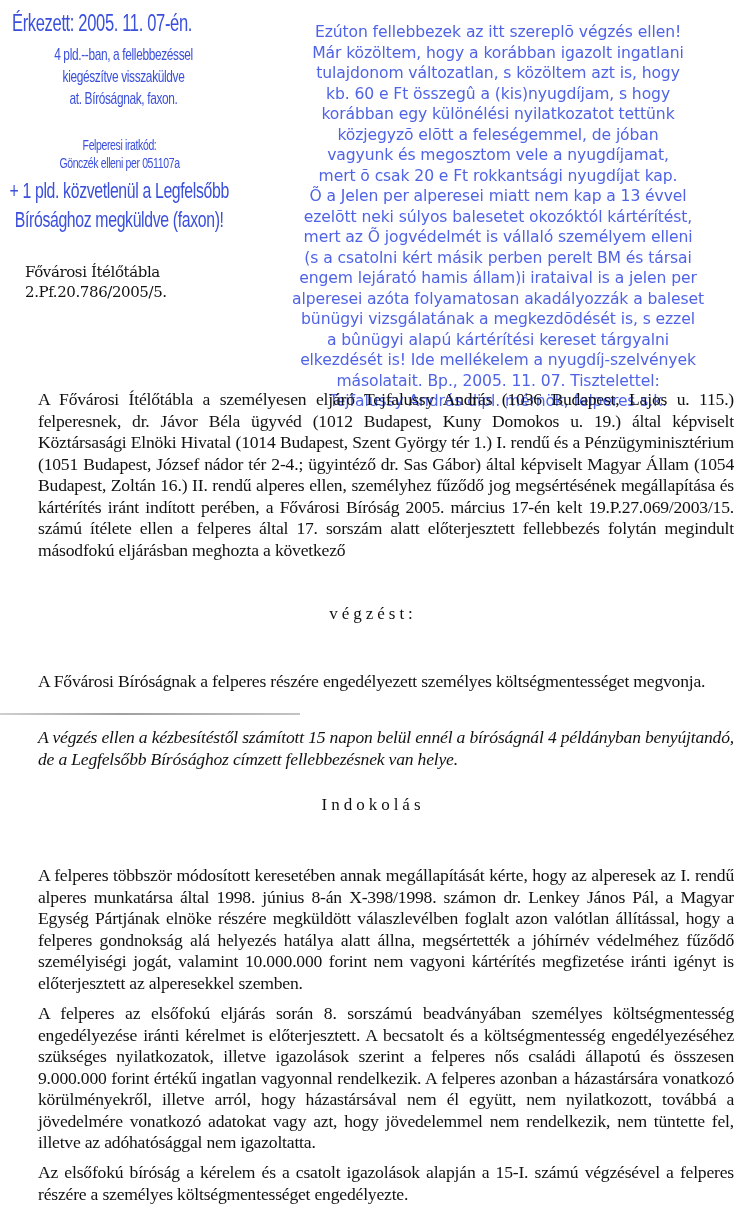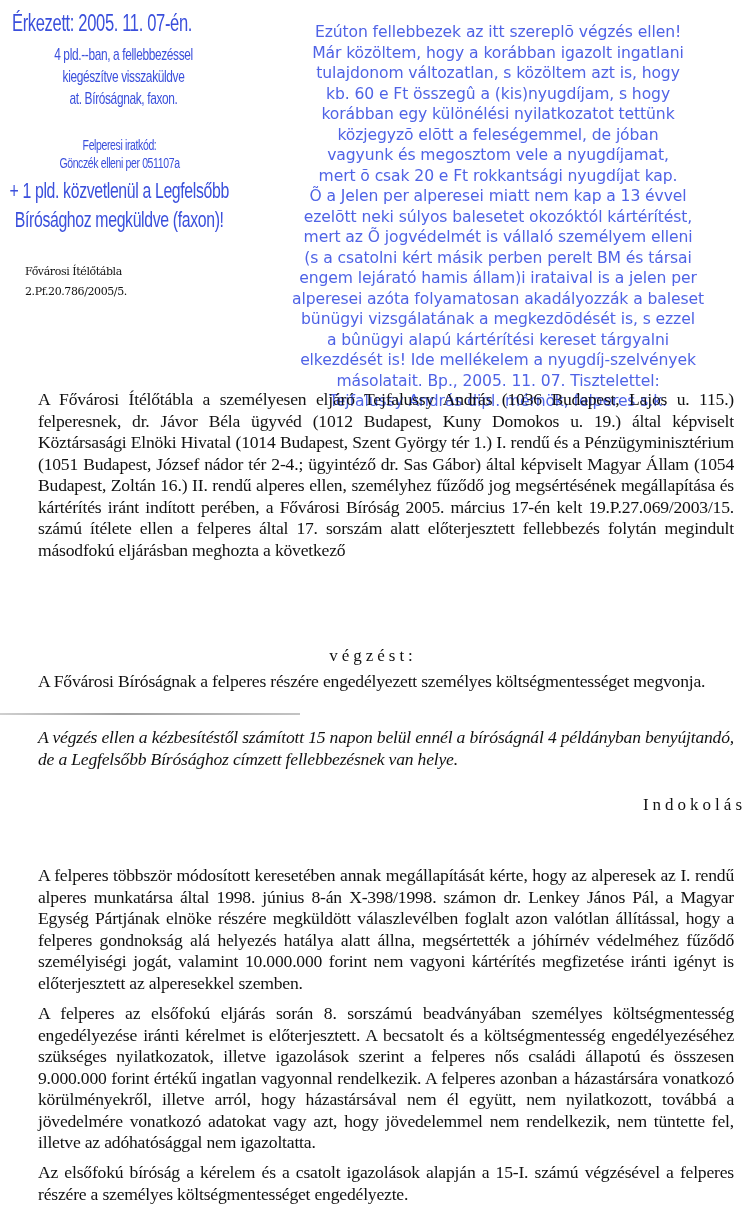--- a/index.html
+++ b/index.html
@@ -58,21 +58,21 @@
       line-height: 20.5px;
       text-align: center;
       margin: 12px;
       white-space: pre-line;
       letter-spacing: -0.1px;
     }
     #court-header {
       position: absolute;
       left: 25px; top: 262px;
       font-family: "DejaVu Serif", serif;
-      font-size: 11px;
+      font-size: 15px;
       line-height: 20px;
       color: #111;
       letter-spacing: -0.4px;
     }
     .doc {
       position: absolute;
       left: 25px;
       width: 696px;
       font-family: "Liberation Serif", serif;
       font-size: 17.6px;
@@ -122,27 +122,27 @@
 
 <div id="appeal-text"><div>Ezúton fellebbezek az itt szereplõ végzés ellen!</div><div>Már közöltem, hogy a korábban igazolt ingatlani</div><div>tulajdonom változatlan, s közöltem azt is, hogy</div><div>kb. 60 e Ft összegû a (kis)nyugdíjam, s hogy</div><div>korábban egy különélési nyilatkozatot tettünk</div><div>közjegyzõ elõtt a feleségemmel, de jóban</div><div>vagyunk és megosztom vele a nyugdíjamat,</div><div>mert õ csak 20 e Ft rokkantsági nyugdíjat kap.</div><div>Õ a Jelen per alperesei miatt nem kap a 13 évvel</div><div>ezelõtt neki súlyos balesetet okozóktól kártérítést,</div><div>mert az Õ jogvédelmét is vállaló személyem elleni</div><div>(s a csatolni kért másik perben perelt BM és társai</div><div>engem lejárató hamis állam)i irataival is a jelen per</div><div>alperesei azóta folyamatosan akadályozzák a baleset</div><div>bünügyi vizsgálatának a megkezdõdését is, s ezzel</div><div>a bûnügyi alapú kártérítési kereset tárgyalni</div><div>elkezdését is!  Ide mellékelem a nyugdíj-szelvények</div><div>másolatait. Bp., 2005. 11. 07.  Tisztelettel:</div><div>Tejfalussy András dipl. mérnök, felperes s.k.</div></div>
 
 <div id="court-header">
   <div>Fővárosi Ítélőtábla</div>
   <div>2.Pf.20.786/2005/5.</div>
 </div>
 
 <p class="doc" style="top:376px;">A Fővárosi Ítélőtábla a személyesen eljáró Tejfalussy András (1036 Budapest, Lajos u. 115.) felperesnek, dr. Jávor Béla ügyvéd (1012 Budapest, Kuny Domokos u. 19.) által képviselt Köztársasági Elnöki Hivatal (1014 Budapest, Szent György tér 1.) I. rendű és a Pénzügyminisztérium (1051 Budapest, József nádor tér 2-4.; ügyintéző dr. Sas Gábor) által képviselt Magyar Állam (1054 Budapest, Zoltán 16.) II. rendű alperes ellen, személyhez fűződő jog megsértésének megállapítása és kártérítés iránt indított perében, a Fővárosi Bíróság 2005. március 17-én kelt 19.P.27.069/2003/15. számú ítélete ellen a felperes által 17. sorszám alatt előterjesztett fellebbezés folytán megindult másodfokú eljárásban meghozta a következő</p>
 
-<div class="heading" style="top:604px;margin-top:42px;">végzést:</div>
+<div class="heading" style="top:604px;">végzést:</div>
 
 <p class="doc" style="top:658px;">A Fővárosi Bíróságnak a felperes részére engedélyezett személyes költségmentességet megvonja.</p>
 
 <div class="scan-line"></div>
 
 <p class="doc" style="top:714px;font-style:italic;">A végzés ellen a kézbesítéstől számított 15 napon belül ennél a bíróságnál 4 példányban benyújtandó, de a Legfelsőbb Bírósághoz címzett fellebbezésnek van helye.</p>
 
-<div class="heading" style="top:795px;text-align:right;">Indokolás</div>
+<div class="heading" style="top:795px;">Indokolás</div>
 
 <p class="doc" style="top:852px;">A felperes többször módosított keresetében annak megállapítását kérte, hogy az alperesek az I. rendű alperes munkatársa által 1998. június 8-án X-398/1998. számon dr. Lenkey János Pál, a Magyar Egység Pártjának elnöke részére megküldött válaszlevélben foglalt azon valótlan állítással, hogy a felperes gondnokság alá helyezés hatálya alatt állna, megsértették a jóhírnév védelméhez fűződő személyiségi jogát, valamint 10.000.000 forint nem vagyoni kártérítés megfizetése iránti igényt is előterjesztett az alperesekkel szemben.</p>
 
 <p class="doc" style="top:990px;">A felperes az elsőfokú eljárás során 8. sorszámú beadványában személyes költségmentesség engedélyezése iránti kérelmet is előterjesztett. A becsatolt és a költségmentesség engedélyezéséhez szükséges nyilatkozatok, illetve igazolások szerint a felperes nős családi állapotú és összesen 9.000.000 forint értékű ingatlan vagyonnal rendelkezik. A felperes azonban a házastársára vonatkozó körülményekről, illetve arról, hogy házastársával nem él együtt, nem nyilatkozott, továbbá a jövedelmére vonatkozó adatokat vagy azt, hogy jövedelemmel nem rendelkezik, nem tüntette fel, illetve az adóhatósággal nem igazoltatta.</p>
 
 <p class="doc" style="top:1149px;">Az elsőfokú bíróság a kérelem és a csatolt igazolások alapján a 15-I. számú végzésével a felperes részére a személyes költségmentességet engedélyezte.</p>
 
 </body></html>

